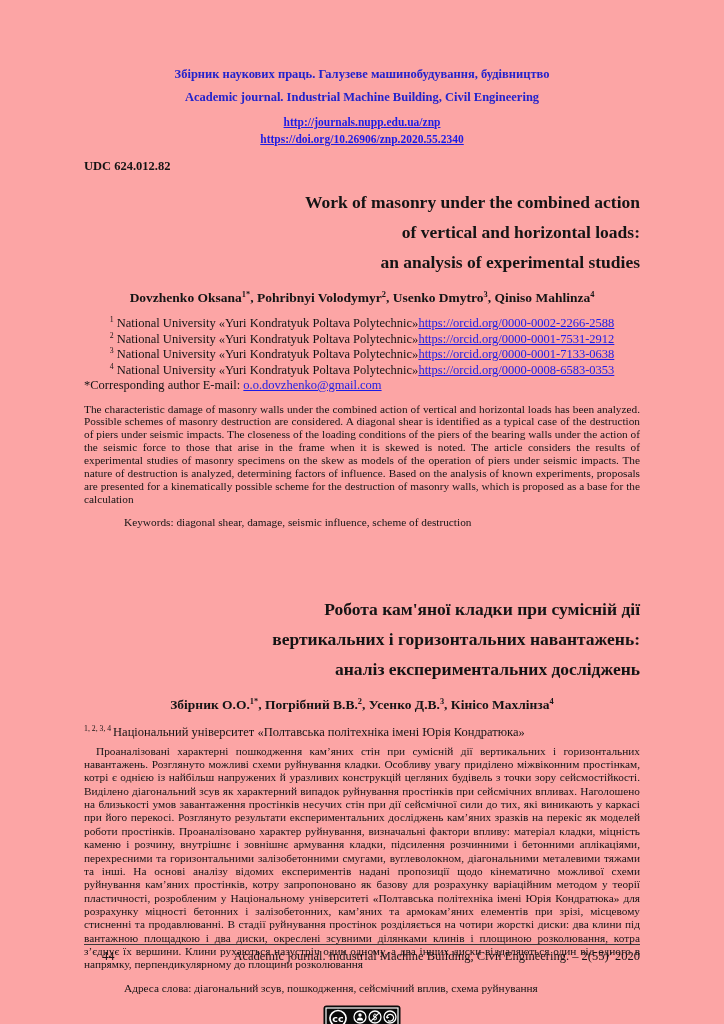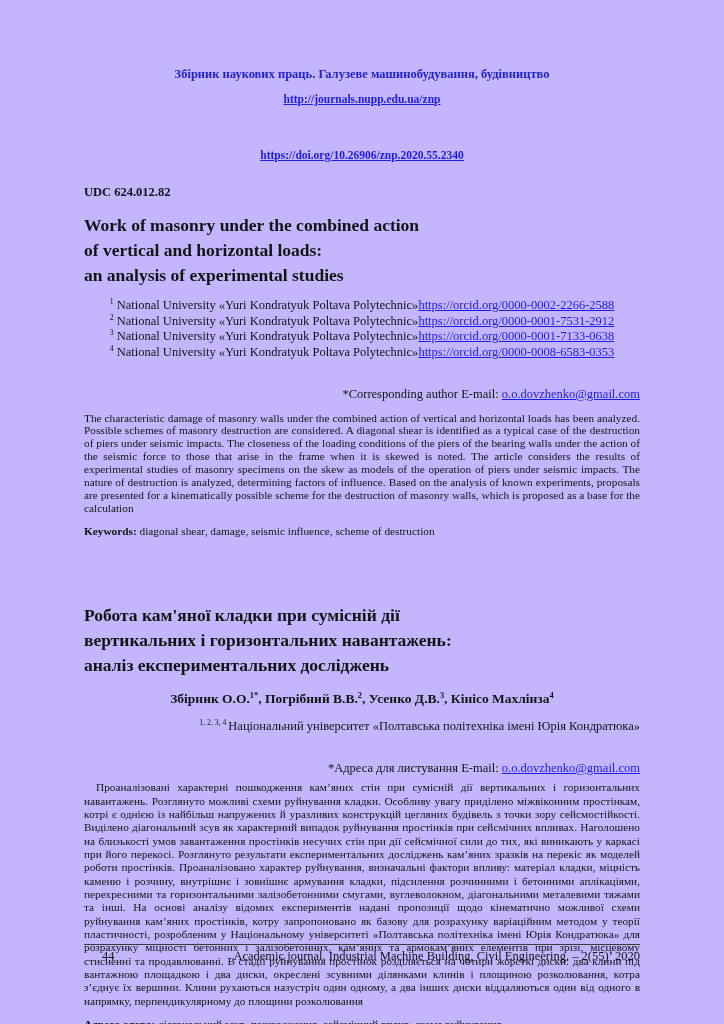--- a/index.html
+++ b/index.html
@@ -1,61 +1,63 @@
 <!DOCTYPE html>
 <html><head>
 <meta charset="utf-8">
 <style>
   html,body{margin:0;padding:0;background:#e8e8e8;}
   .page{
-    width:724px;height:1024px;background:#c4b5fd;position:relative;
+    width:724px;height:1024px;background:#fca5a5;position:relative;
     font-family:"Liberation Serif","DejaVu Serif",serif;color:#141414;
     box-sizing:border-box;padding:63px 84px 8px 84px;overflow:hidden;
   }
   .jtitle{font-size:12.5px;font-weight:bold;color:#2222cc;line-height:23px;text-align:center;}
-  .hlink{display:block;font-size:11.5px;font-weight:bold;color:#1c1ce6;text-decoration:underline;line-height:17px;text-align:center;cursor:pointer;margin-top:39px;}
+  .hlink{display:block;font-size:11.5px;font-weight:bold;color:#1c1ce6;text-decoration:underline;line-height:17px;text-align:center;cursor:pointer;}
   .hlink:first-of-type{margin-top:5px;}
-  .udc{font-size:12.5px;font-weight:bold;margin-top:21px;text-align:left;}
-  .title{font-size:17.5px;font-weight:bold;line-height:25px;text-align:left;white-space:pre-line;margin-top:13px;}
+  .udc{font-size:12.5px;font-weight:bold;margin-top:11px;text-align:left;}
+  .title{font-size:17.5px;font-weight:bold;line-height:30px;text-align:right;white-space:pre-line;margin-top:13px;}
   .authors{font-size:13.5px;font-weight:bold;text-align:center;margin-top:13px;}
   .authors sup,.affs sup,.aff-ua sup{font-size:62%;}
   .affs{margin-top:10px;text-align:center;font-size:12.5px;line-height:15.5px;}
   .aff-row .inst{}
   .link{color:#1c1ce6;text-decoration:underline;cursor:pointer;}
-  .corr{font-size:12.5px;text-align:right;line-height:15.5px;margin-top:27px;}
+  .corr{font-size:12.5px;text-align:left;line-height:15.5px;}
   .abstract{font-size:11.3px;line-height:12.9px;text-align:justify;margin-top:9px;}
   .abstract-ua{font-size:11.3px;line-height:13.35px;text-align:justify;margin-top:5px;text-indent:12px;}
   .kw{font-size:11.3px;margin-top:10px;text-align:left;}
-  .kw b{font-weight:bold;}
+  .kw b{font-weight:normal;margin-left:40px;}
   .title-ua{margin-top:66px;}
-  .aff-ua{font-size:12.5px;text-align:right;line-height:16px;margin-top:11px;}
+  .aff-ua{font-size:12.5px;text-align:left;line-height:16px;margin-top:11px;}
   .badge-wrap{text-align:center;margin-top:11px;}
   .footer{position:absolute;left:84px;right:84px;top:944px;border-top:1.6px solid #3a3a3a;padding-top:4px;}
   .footer-inner{position:relative;font-size:12.5px;}
   .page-num{position:absolute;left:18px;top:0;}
   .footer-text{text-align:right;}
   sup{line-height:0;}
 </style>
 </head>
 <body>
 
 <div class="page">
 
   <div>
     <div class="jtitle">Збірник наукових праць. Галузеве машинобудування, будівництво</div>
+    <div class="jtitle">Academic journal. Industrial Machine Building, Civil Engineering</div>
     <a class="hlink">http://journals.nupp.edu.ua/znp</a>
     <a class="hlink">https://doi.org/10.26906/znp.2020.55.2340</a>
   </div>
 
   <div class="udc">UDC 624.012.82</div>
 
   <div class="title">Work of masonry under the combined action
 of vertical and horizontal loads:
 an analysis of experimental studies</div>
 
+  <div class="authors"><span>Dovzhenko Oksana</span><sup>1*</sup>, <span>Pohribnyi Volodymyr</span><sup>2</sup>, <span>Usenko Dmytro</span><sup>3</sup>, <span>Qiniso Mahlinza</span><sup>4</sup></div>
 
   <div class="affs">
       <div class="aff-row"><sup>1</sup><span class="inst"> National University «Yuri Kondratyuk Poltava Polytechnic»</span><a class="link">https://orcid.org/0000-0002-2266-2588</a></div>
       <div class="aff-row"><sup>2</sup><span class="inst"> National University «Yuri Kondratyuk Poltava Polytechnic»</span><a class="link">https://orcid.org/0000-0001-7531-2912</a></div>
       <div class="aff-row"><sup>3</sup><span class="inst"> National University «Yuri Kondratyuk Poltava Polytechnic»</span><a class="link">https://orcid.org/0000-0001-7133-0638</a></div>
       <div class="aff-row"><sup>4</sup><span class="inst"> National University «Yuri Kondratyuk Poltava Polytechnic»</span><a class="link">https://orcid.org/0000-0008-6583-0353</a></div>
     </div>
 
   <div class="corr"><span>*Corresponding author E-mail: </span><a class="link">o.o.dovzhenko@gmail.com</a></div>
 
@@ -64,21 +66,20 @@
   <div class="kw"><b>Keywords:</b><span> diagonal shear, damage, seismic influence, scheme of destruction</span></div>
 
   <div class="title title-ua">Робота кам'яної кладки при сумісній дії
 вертикальних і горизонтальних навантажень:
 аналіз експериментальних досліджень</div>
 
   <div class="authors"><span>Збірник О.О.</span><sup>1*</sup>, <span>Погрібний В.В.</span><sup>2</sup>, <span>Усенко Д.В.</span><sup>3</sup>, <span>Кінісо Махлінза</span><sup>4</sup></div>
 
   <div class="aff-ua"><sup>1, 2, 3, 4 </sup><span>Національний університет «Полтавська політехніка імені Юрія Кондратюка»</span></div>
 
-  <div class="corr"><span>*Адреса для листування E-mail: </span><a class="link">o.o.dovzhenko@gmail.com</a></div>
 
   <div class="abstract-ua">Проаналізовані характерні пошкодження кам’яних стін при сумісній дії вертикальних і горизонтальних навантажень. Розглянуто можливі схеми руйнування кладки. Особливу увагу приділено міжвіконним простінкам, котрі є однією із найбільш напружених й уразливих конструкцій цегляних будівель з точки зору сейсмостійкості. Виділено діагональний зсув як характерний випадок руйнування простінків при сейсмічних впливах. Наголошено на близькості умов завантаження простінків несучих стін при дії сейсмічної сили до тих, які виникають у каркасі при його перекосі. Розглянуто результати експериментальних досліджень кам’яних зразків на перекіс як моделей роботи простінків. Проаналізовано характер руйнування, визначальні фактори впливу: матеріал кладки, міцність каменю і розчину, внутрішнє і зовнішнє армування кладки, підсилення розчинними і бетонними аплікаціями, перехресними та горизонтальними залізобетонними смугами, вуглеволокном, діагональними металевими тяжами та інші. На основі аналізу відомих експериментів надані пропозиції щодо кінематично можливої схеми руйнування кам’яних простінків, котру запропоновано як базову для розрахунку варіаційним методом у теорії пластичності, розробленим у Національному університеті «Полтавська політехніка імені Юрія Кондратюка» для розрахунку міцності бетонних і залізобетонних, кам’яних та армокам’яних елементів при зрізі, місцевому стисненні та продавлюванні. В стадії руйнування простінок розділяється на чотири жорсткі диски: два клини під вантажною площадкою і два диски, окреслені зсувними ділянками клинів і площиною розколювання, котра з’єднує їх вершини. Клини рухаються назустріч один одному, а два інших диски віддаляються один від одного в напрямку, перпендикулярному до площини розколювання</div>
 
   <div class="kw"><b>Адреса слова:</b><span> діагональний зсув, пошкодження, сейсмічний вплив, схема руйнування</span></div>
 
   <div class="badge-wrap">
     <svg width="78" height="30" viewBox="0 0 78 30">
       <rect x="0.5" y="0.5" width="77" height="29" rx="3" fill="#0b0b0b"></rect>
       <rect x="3" y="3" width="72" height="24" fill="none" stroke="#ffffff" stroke-width="1.2"></rect>
       <circle cx="15" cy="13.5" r="8" fill="none" stroke="#ffffff" stroke-width="1.7"></circle>

